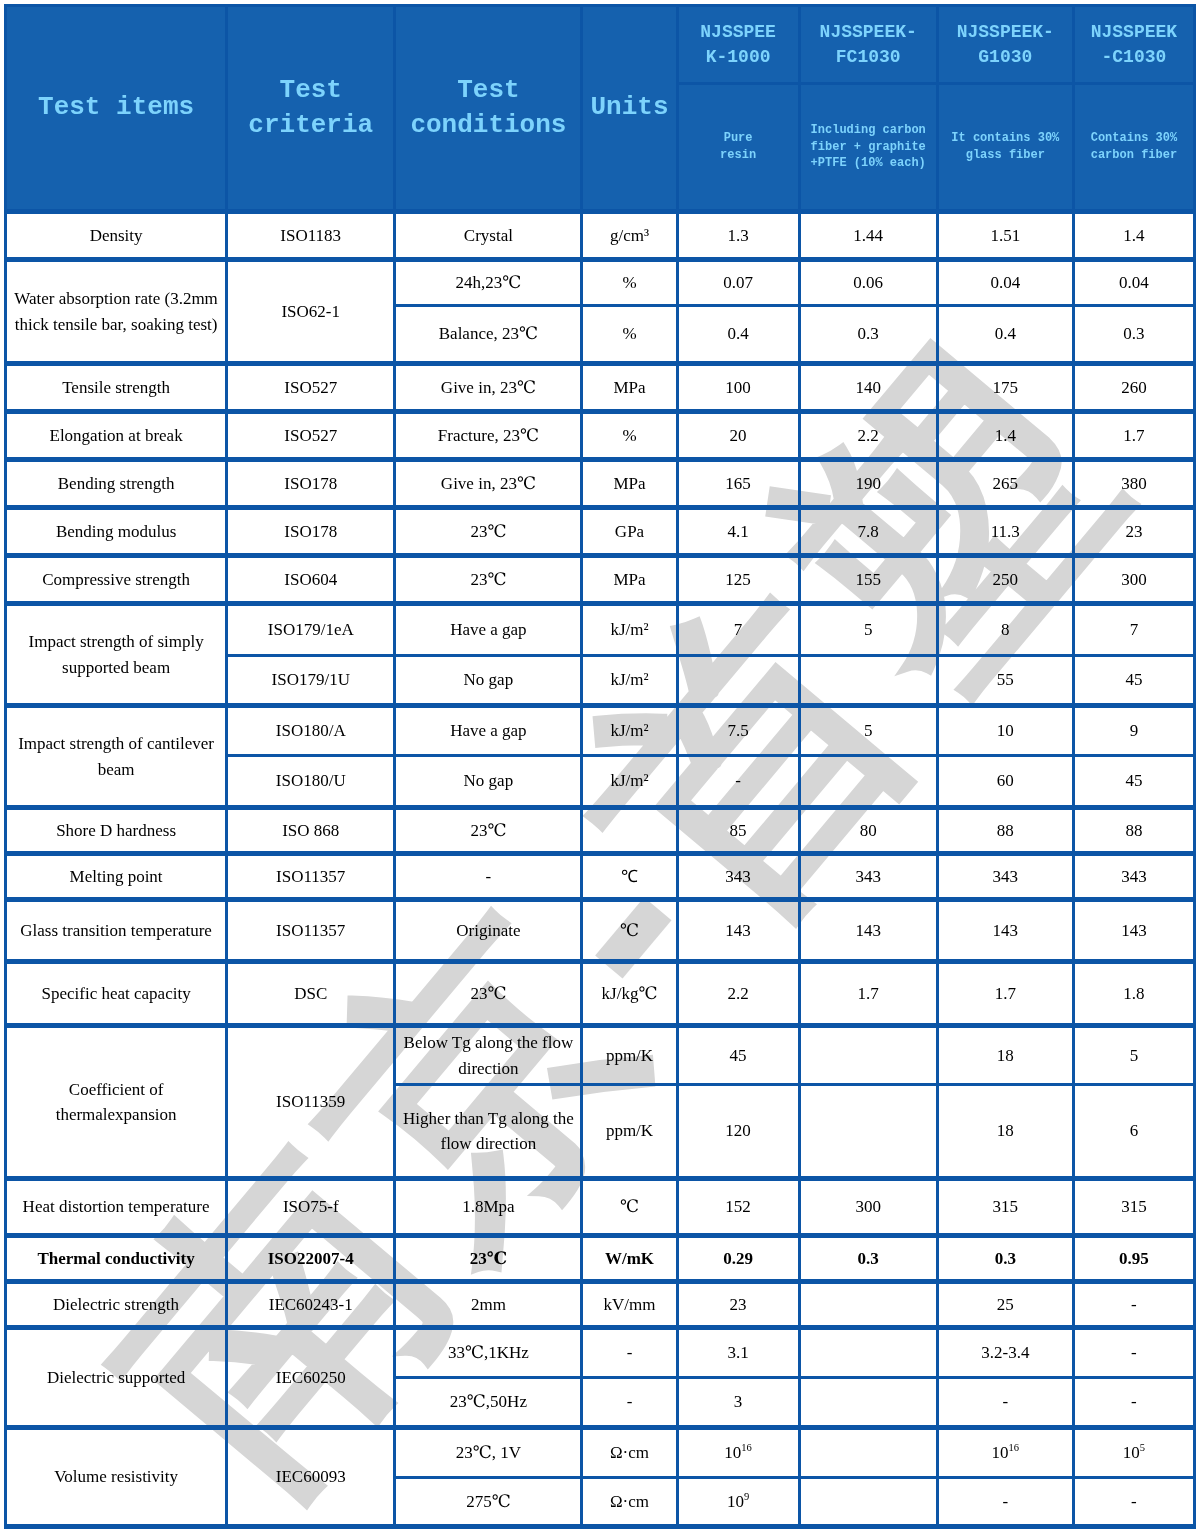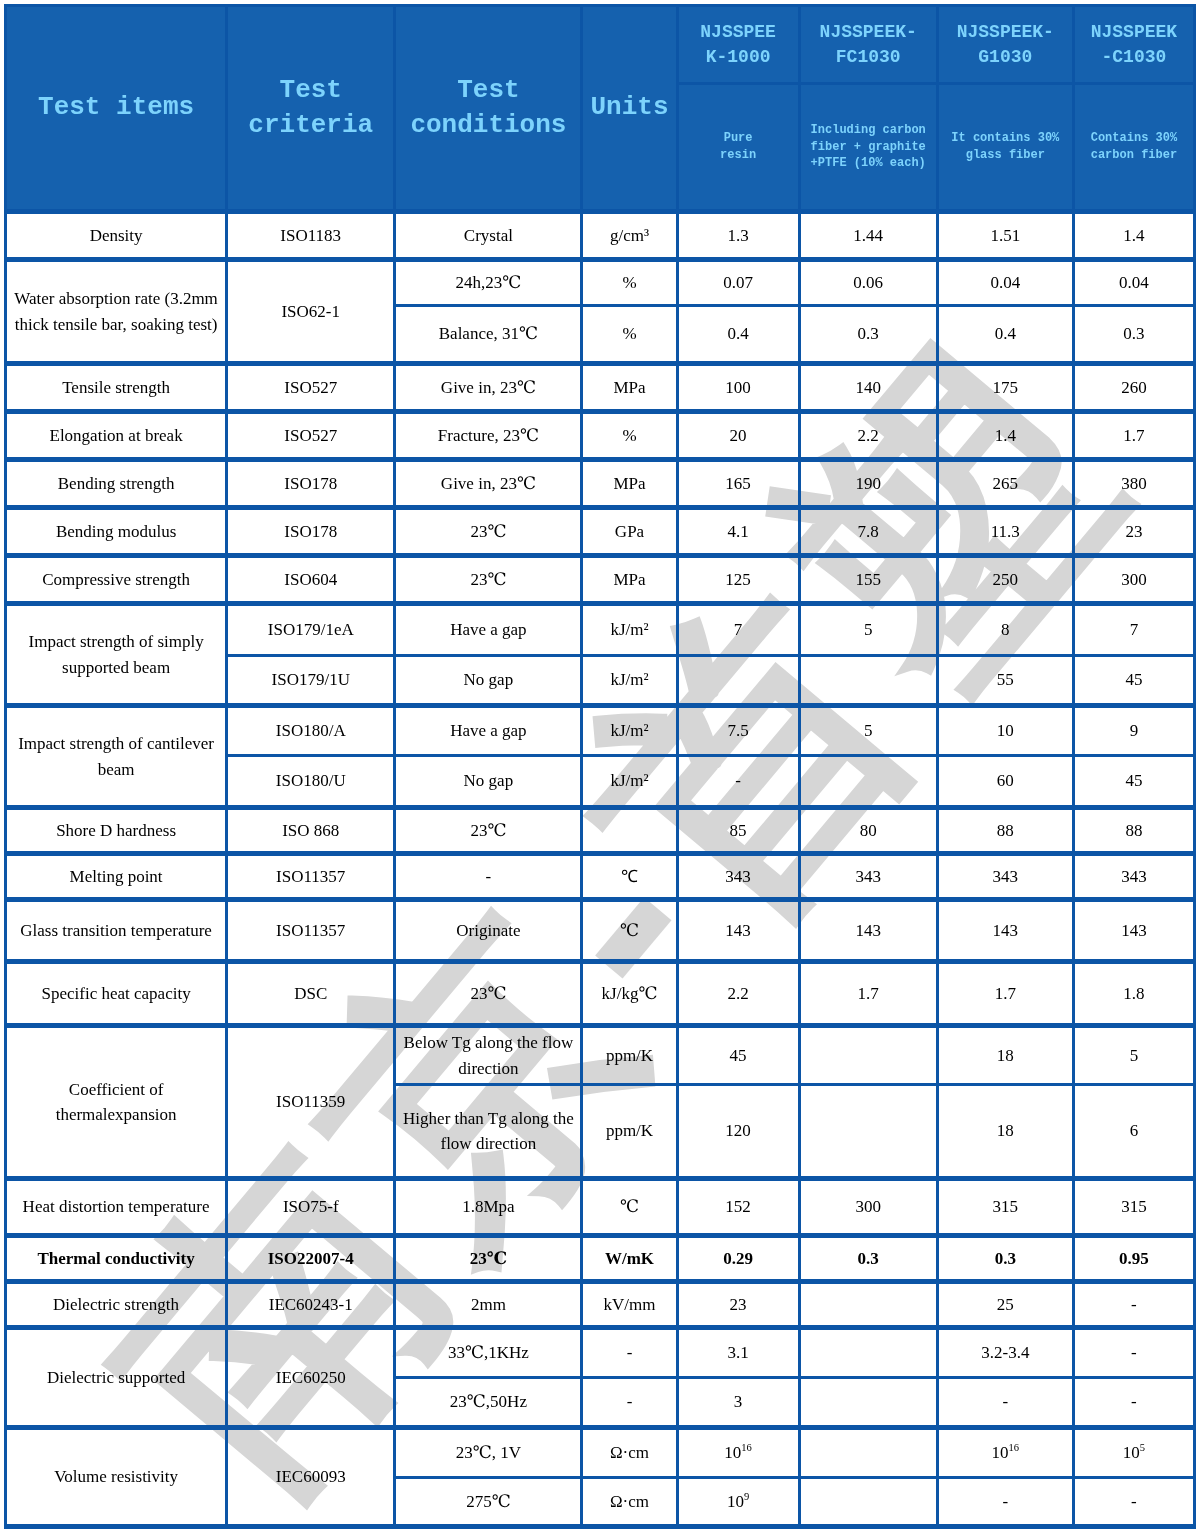--- a/index.html
+++ b/index.html
@@ -117,21 +117,21 @@
           <td rowspan="2">Water absorption rate (3.2mm thick tensile bar, soaking test)</td>
           <td rowspan="2">ISO62-1</td>
           <td>24h,23℃</td>
           <td>%</td>
           <td>0.07</td>
           <td>0.06</td>
           <td>0.04</td>
           <td>0.04</td>
         </tr>
         <tr style="height: 58px;">
-          <td>Balance, 31℃</td>
+          <td>Balance, 23℃</td>
           <td>%</td>
           <td>0.4</td>
           <td>0.3</td>
           <td>0.4</td>
           <td>0.3</td>
         </tr>
         <tr class="group" style="height: 48px;">
           <td>Tensile strength</td>
           <td>ISO527</td>
           <td>Give in, 23℃</td>

